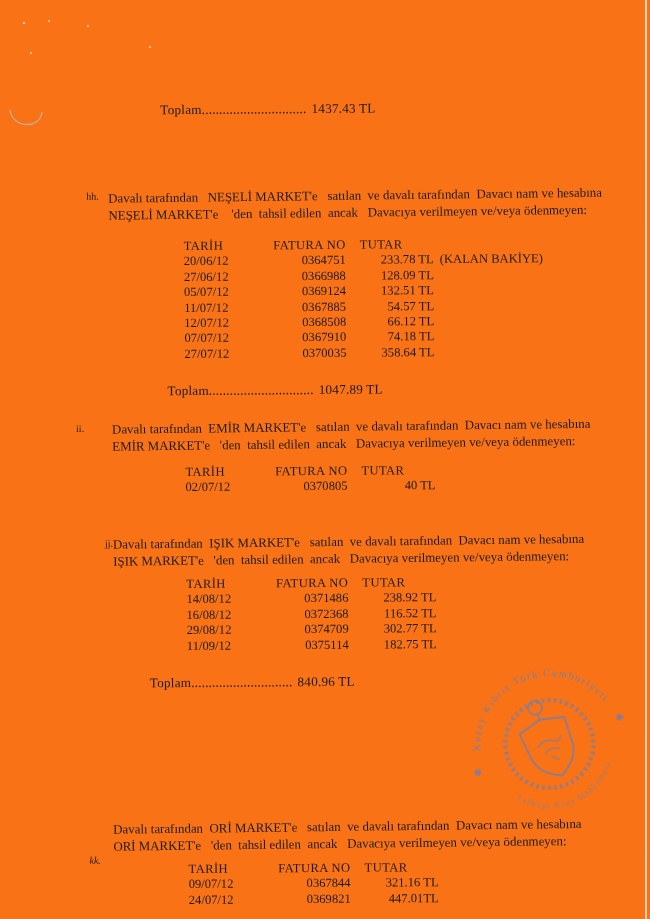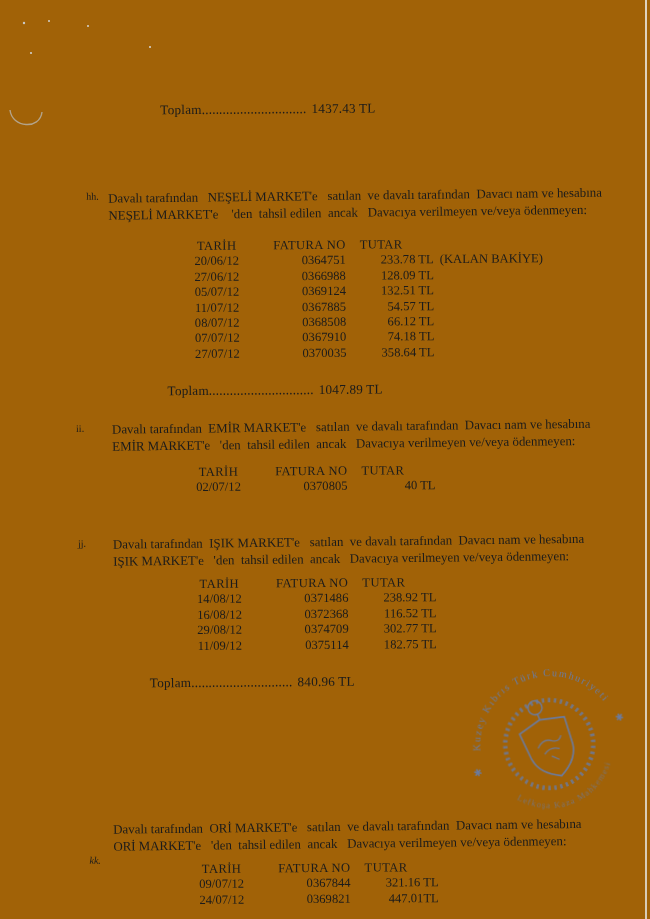--- a/index.html
+++ b/index.html
@@ -1,19 +1,19 @@
 <!DOCTYPE html>
 <html><head>
 <meta charset="utf-8">
 <style>
   html,body{margin:0;padding:0;}
   #sheet{
     position:relative;
     width:650px;height:919px;
-    background:#a16207;
+    background:#f97316;
     overflow:hidden;
     font-family:"Liberation Serif","DejaVu Serif",serif;
     color:#1b1b1b;
   }
   #sheet-content{
     position:absolute;left:0;top:0;width:650px;height:919px;
     transform:rotate(-0.45deg);
     transform-origin:320px 420px;
   }
   .edge-right{
@@ -38,21 +38,21 @@
     line-height:16.5px;
     transform:rotate(-0.25deg);
   }
   .para div{white-space:pre;}
   .tbl{
     position:absolute;
     font-size:12.6px;
     line-height:15.4px;
   }
   .tbl .row{display:flex;}
-  .c1{width:66px;white-space:pre;text-align:center;}
+  .c1{width:66px;white-space:pre;}
   .c2{width:96px;text-align:right;white-space:pre;}
   .c3{width:88px;text-align:right;white-space:pre;}
   .note{margin-left:6px;white-space:pre;}
   .hdr .c1{letter-spacing:.4px;}
   .hdr .c3{text-align:left;padding-left:14px;letter-spacing:.4px;}
   .hdr .c2{letter-spacing:.4px;}
   .stamp{
     position:absolute;left:456px;top:654px;width:180px;height:180px;
     opacity:.82;
     filter:blur(.35px);
@@ -106,21 +106,21 @@
         <span class="c1">05/07/12</span>
         <span class="c2">0369124</span>
         <span class="c3">132.51 TL</span>
       </div>
       <div class="row">
         <span class="c1">11/07/12</span>
         <span class="c2">0367885</span>
         <span class="c3">54.57 TL</span>
       </div>
       <div class="row">
-        <span class="c1">08/07/12</span>
+        <span class="c1">12/07/12</span>
         <span class="c2">0368508</span>
         <span class="c3">66.12 TL</span>
       </div>
       <div class="row">
         <span class="c1">07/07/12</span>
         <span class="c2">0367910</span>
         <span class="c3">74.18 TL</span>
       </div>
       <div class="row">
         <span class="c1">27/07/12</span>
@@ -143,21 +143,21 @@
         <span class="c2">FATURA NO</span>
         <span class="c3">TUTAR</span>
       </div>
       <div class="row">
         <span class="c1">02/07/12</span>
         <span class="c2">0370805</span>
         <span class="c3">40 TL</span>
       </div>
     </div>
 
-    <div class="sec-label" style="left:77px;top:536px;">jj.</div>
+    <div class="sec-label" style="left:104px;top:536px;">jj.</div>
     <div class="para" style="left:112px;top:534px;width:480px;">
       <div>Davalı tarafından  IŞIK MARKET'e   satılan  ve davalı tarafından  Davacı nam ve hesabına</div>
       <div>IŞIK MARKET'e   'den  tahsil edilen  ancak   Davacıya verilmeyen ve/veya ödenmeyen:</div>
     </div>
     <div class="tbl" style="left:185px;top:576px;">
       <div class="row hdr">
         <span class="c1">TARİH</span>
         <span class="c2">FATURA NO</span>
         <span class="c3">TUTAR</span>
       </div>

